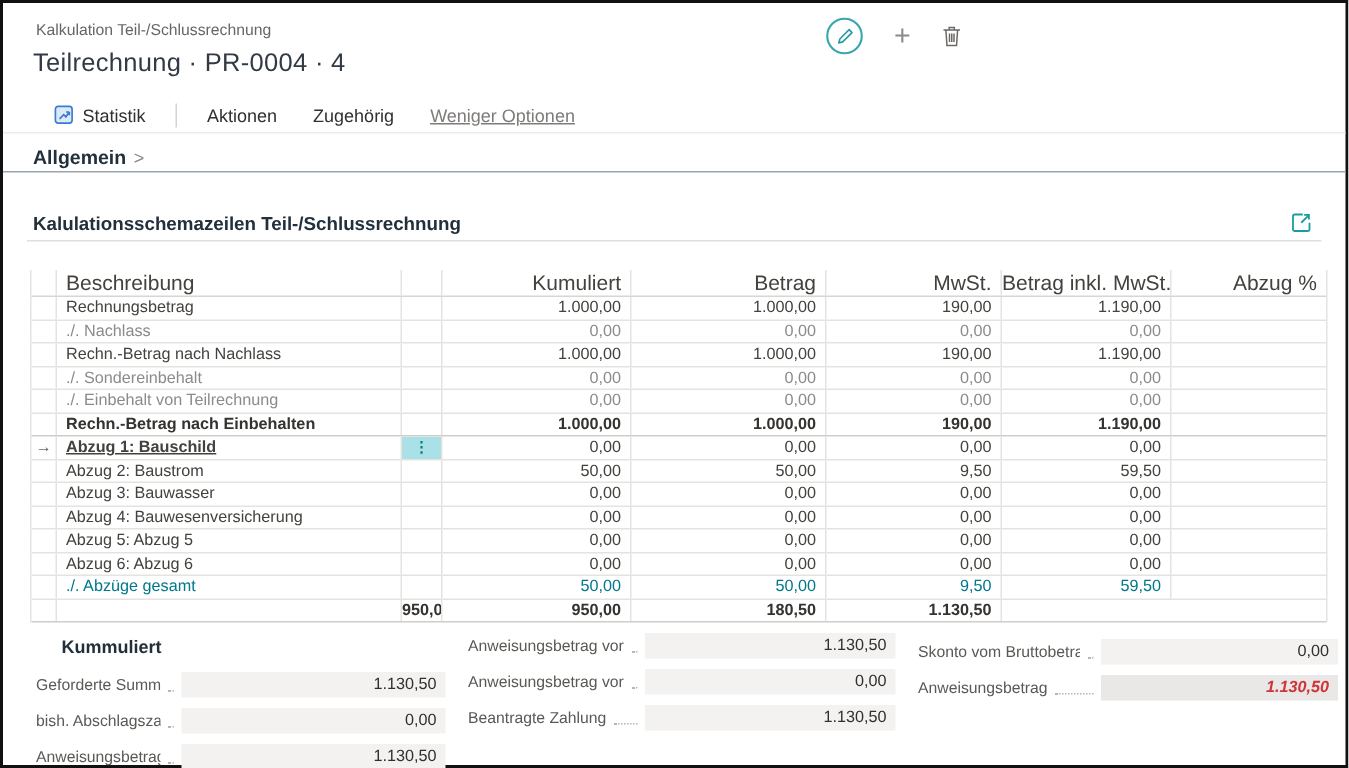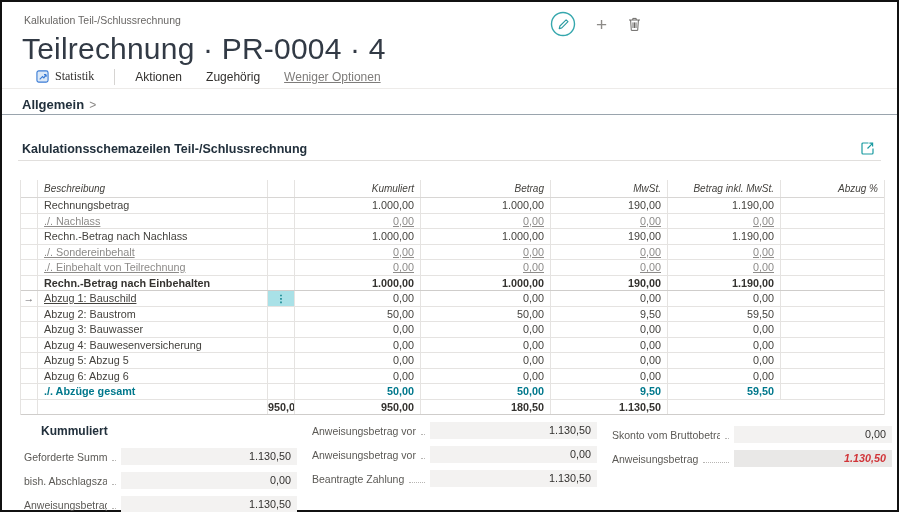--- a/index.html
+++ b/index.html
@@ -2,59 +2,59 @@
 <html style="--teal: #1a9ba1; --teal_light: #a9e1e7; --teal_text: #00788c; --red: #d13438; --field_bg: #f3f2f1; --field_bg_emph: #e9e8e7; --grid_line: #e5e3e1; --blue: #3a7bd5;"><head>
 <meta charset="utf-8">
 <style>
   html,body{margin:0;padding:0;background:#fff;}
   body{width:899px;height:512px;position:relative;font-family:"Liberation Sans",sans-serif;
        -webkit-font-smoothing:antialiased;overflow:hidden;}
   .frame{position:absolute;inset:0;border:2px solid #111;background:#fff;box-sizing:border-box;}
 
   
   .breadcrumb{position:absolute;left:22px;top:12px;font-size:10.5px;color:#686664;}
-  .page-title{position:absolute;left:20px;top:30px;font-size:30px;font-weight:300;color:#323a45;letter-spacing:.2px;text-align:right;}
+  .page-title{position:absolute;left:20px;top:30px;font-size:17px;font-weight:300;color:#323a45;letter-spacing:.2px;text-align:right;}
   .top-actions{position:absolute;left:548px;top:8px;display:flex;align-items:center;gap:20px;height:28px;}
   .icon-btn{display:flex;align-items:center;justify-content:center;cursor:pointer;}
   .plus-glyph{font-size:19px;color:#8d8b88;font-weight:300;line-height:1;}
 
   
   .toolbar{position:absolute;left:16px;top:63px;height:23px;display:flex;align-items:center;font-size:12px;color:#32302e;}
   .tb-item{display:flex;align-items:center;gap:6px;padding:0 12px;cursor:pointer;}
-  .tb-item.first{padding-left:18px;font-family:Liberation Serif, serif;}
+  .tb-item.first{padding-left:18px;}
   .tb-divider{width:1px;height:16px;background:#d6d4d2;margin:0 8px;}
   .tb-muted{color:#7e7c7a;text-decoration:underline;}
   .rule{position:absolute;left:0;right:0;height:1px;background:#edebe9;}
   .rule.toolbar-rule{top:86px;}
   .rule.allgemein-rule{top:112px;background:#9aa4ad;}
   .rule.section-rule{top:158px;left:16px;right:16px;background:#e1dfdd;}
 
   .fasttab{position:absolute;left:20px;top:95px;font-size:13px;font-weight:700;color:#22303c;display:flex;gap:5px;align-items:center;cursor:pointer;text-align:center;}
   .fasttab .chev{font-weight:400;color:#8a8886;font-size:12px;}
 
   .section-title{position:absolute;left:20px;top:140px;font-size:12.5px;font-weight:700;color:#22303c;text-align:center;}
   .section-expand{position:absolute;left:858px;top:139px;width:15px;height:15px;cursor:pointer;}
 
   
   .tbl{position:absolute;left:18px;top:178px;width:863px;font-size:10.8px;
        border-left:1px solid var(--grid_line,#e5e3e1);border-right:1px solid var(--grid_line,#e5e3e1);}
   .trow{display:grid;grid-template-columns:17px 230px 27px 126px 130px 117px 113px 1fr;
         border-bottom:1px solid var(--grid_line,#e5e3e1);height:15.5px;line-height:15px;box-sizing:border-box;}
-  .thead{border-bottom:1px solid #d8d6d4;height:18px;line-height:17px;color:#6d6b69;font-size:10px;font-style:italic;}
+  .thead{border-bottom:1px solid #d8d6d4;height:18px;line-height:17px;color:#6d6b69;font-size:14px;}
   .cell{border-right:1px solid var(--grid_line,#e5e3e1);overflow:hidden;white-space:nowrap;box-sizing:border-box;}
   .cell:last-child{border-right:none;}
   .c-desc{padding-left:6px;color:#44423e;}
   .c-num{padding-right:6px;text-align:right;color:#44423e;}
   .c-sel{text-align:center;color:#68666a;}
   .c-menu{text-align:center;}
-  .trow.muted .c-desc,.trow.muted .c-num{color:#8d8b89;text-decoration:underline;}
+  .trow.muted .c-desc,.trow.muted .c-num{color:#8d8b89;}
   .trow.bold .c-desc,.trow.bold .c-num{font-weight:700;color:#353330;}
   .trow.bold{border-bottom-color:#cfcdcb;}
-  .trow.teal .c-desc,.trow.teal .c-num{font-weight:700;color:var(--teal_text,#00788c);}
-  .trow.selected .c-desc{text-decoration:underline;}
+  .trow.teal .c-desc,.trow.teal .c-num{font-weight:400;color:var(--teal_text,#00788c);}
+  .trow.selected .c-desc{text-decoration:underline;font-weight:bold;}
   .menu-btn{display:block;height:100%;background:var(--teal_light,#a9e1e7);color:#067c87;
             font-weight:700;letter-spacing:0;cursor:pointer;font-size:10px;}
 
   
   .fgroup{position:absolute;top:420px;}
   .fgroup.g0{left:22px;width:273px;}
   .fgroup.g1{left:310px;width:285px;}
   .fgroup.g2{left:610px;width:280px;}
   .fgroup h4{margin:2px 0 10px 0;font-size:12px;font-weight:700;color:#22303c;height:14px;padding-left:17px;}
   .fgroup.no-title{padding-top:4px;}

